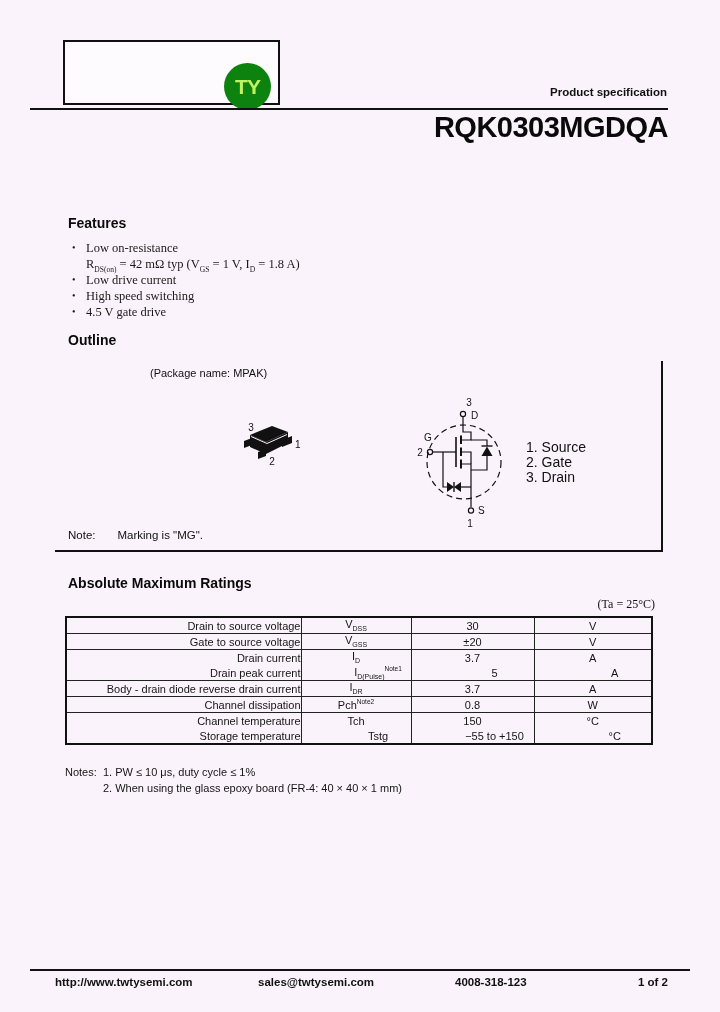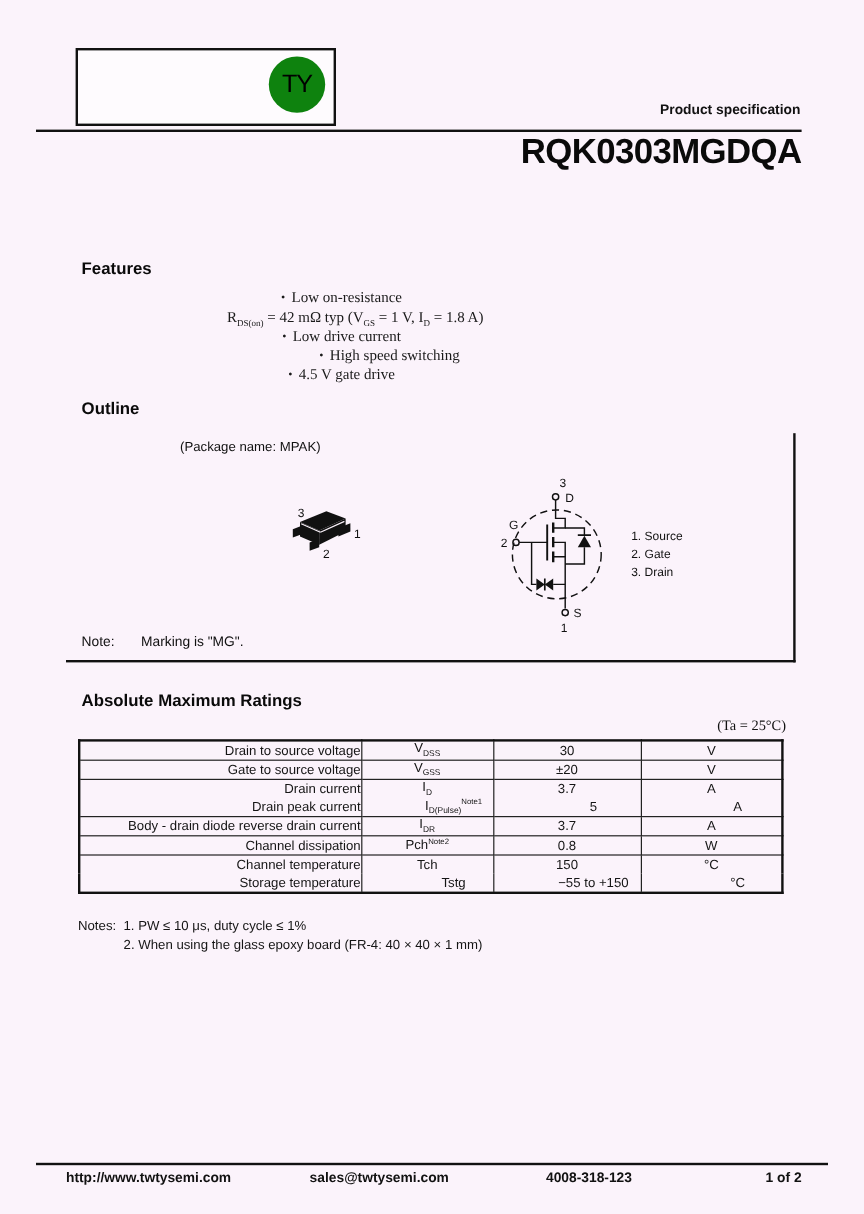--- a/index.html
+++ b/index.html
@@ -7,40 +7,40 @@
     width:720px;height:1012px;position:relative;overflow:hidden;
     background:#fbf3fb;color:#111;
     font-family:"Liberation Sans",sans-serif;
   }
   .abs{position:absolute;}
   
   .logo-box{left:63px;top:40px;width:213px;height:61px;border:2px solid #111;background:#fefbfe;
     display:flex;align-items:center;}
   .logo-name{font-weight:bold;font-size:17px;letter-spacing:-0.3px;padding-left:15px;color:#141414;}
   .logo-reg{font-size:9px;vertical-align:super;font-weight:bold;}
-  .logo-badge{position:absolute;left:159px;top:5px;width:47px;height:47px;border-radius:50%;
-    background:#0e820e;color:#000000;font-weight:normal;font-size:21px;
+  .logo-badge{position:absolute;left:159px;top:21px;width:47px;height:47px;border-radius:50%;
+    background:#0e820e;color:#bef264;font-weight:bold;font-size:21px;
     display:flex;align-items:center;justify-content:center;letter-spacing:-1px;}
   .spec-label{top:86px;left:0;width:667px;text-align:right;font-weight:bold;font-size:11.5px;}
   .rule{height:0;border-top:2px solid #111;}
   .hdr-rule{top:108px;left:30px;width:638px;}
   .part-number{top:111px;left:0;width:668px;text-align:right;font-weight:bold;font-size:29px;
     letter-spacing:-0.5px;color:#0a0a0a;}
   
   .h-sec{font-weight:bold;font-size:14px;color:#0a0a0a;}
   
-  .feat-line{left:72px;width:420px;font-family:"Liberation Serif",serif;font-size:12.5px;color:#1a1a1a;text-align:center;}
+  .feat-line{left:72px;width:420px;font-family:"Liberation Serif",serif;font-size:12.5px;color:#1a1a1a;}
   .feat-line .bullet{display:inline-block;width:14px;font-size:10px;vertical-align:1px;}
   .feat-indent{left:86px;}
   sub.small{font-size:7.5px;}
   
   .outline-frame{left:55px;top:361px;width:606px;height:189px;
     border-right:2px solid #111;border-bottom:2px solid #111;}
   .pkg-label{left:150px;top:367px;font-size:11px;}
-  .legend{left:526px;top:440px;font-size:10px;line-height:15px;}
+  .legend{left:526px;top:440px;font-size:14px;line-height:15px;}
   .outline-note{left:68px;top:529px;font-size:11.5px;}
   .outline-note .gap{display:inline-block;width:22px;}
   
   .ta-cond{top:597px;left:0;width:655px;text-align:right;font-family:"Liberation Serif",serif;font-size:12px;}
   table.amr{border-collapse:collapse;table-layout:fixed;width:586px;background:transparent;}
   table.amr td,table.amr th{border:1px solid #222;font-size:11px;padding:0;overflow:hidden;white-space:nowrap;}
   table.amr{border:2px solid #111;}
   table.amr th{height:18px;font-weight:bold;text-align:center;}
   table.amr td{height:15px;text-align:center;font-weight:normal;color:#151515;}
   table.amr td.item{text-align:right;padding-left:6px;}
@@ -65,21 +65,21 @@
 <div class="abs rule hdr-rule"></div>
 <div class="abs part-number">RQK0303MGDQA</div>
 
 <div class="abs h-sec" style="left:68px;top:215px;">Features</div>
 
 <div class="abs feat-line" style="top:241px;"><span class="bullet">•</span><span>Low on-resistance</span></div>
 
 <div class="abs feat-line feat-indent" style="top:257px;"><span>R</span><sub class="small">DS(on)</sub><span> = 42 mΩ typ (V</span><sub class="small">GS</sub><span> = 1 V, I</span><sub class="small">D</sub><span> = 1.8 A)</span></div>
 
 <div class="abs feat-line" style="top:273px;"><span class="bullet">•</span><span>Low drive current</span></div>
-<div class="abs feat-line" style="top:289px;margin-left:40px;"><span class="bullet">•</span><span>High speed switching</span></div>
+<div class="abs feat-line" style="top:289px;"><span class="bullet">•</span><span>High speed switching</span></div>
 <div class="abs feat-line" style="top:305px;"><span class="bullet">•</span><span>4.5 V gate drive</span></div>
 
 <div class="abs h-sec" style="left:68px;top:332px;">Outline</div>
 <div class="abs outline-frame"></div>
 <div class="abs pkg-label">(Package name: MPAK)</div>
 
 <svg class="abs" style="left:238px;top:416px;" width="64" height="52" viewBox="0 0 64 52">
 
   <polygon points="6,25 14,22 14,29 6,32" fill="#111"></polygon>
   <polygon points="20,36 28,33 28,40 20,43" fill="#111"></polygon>

